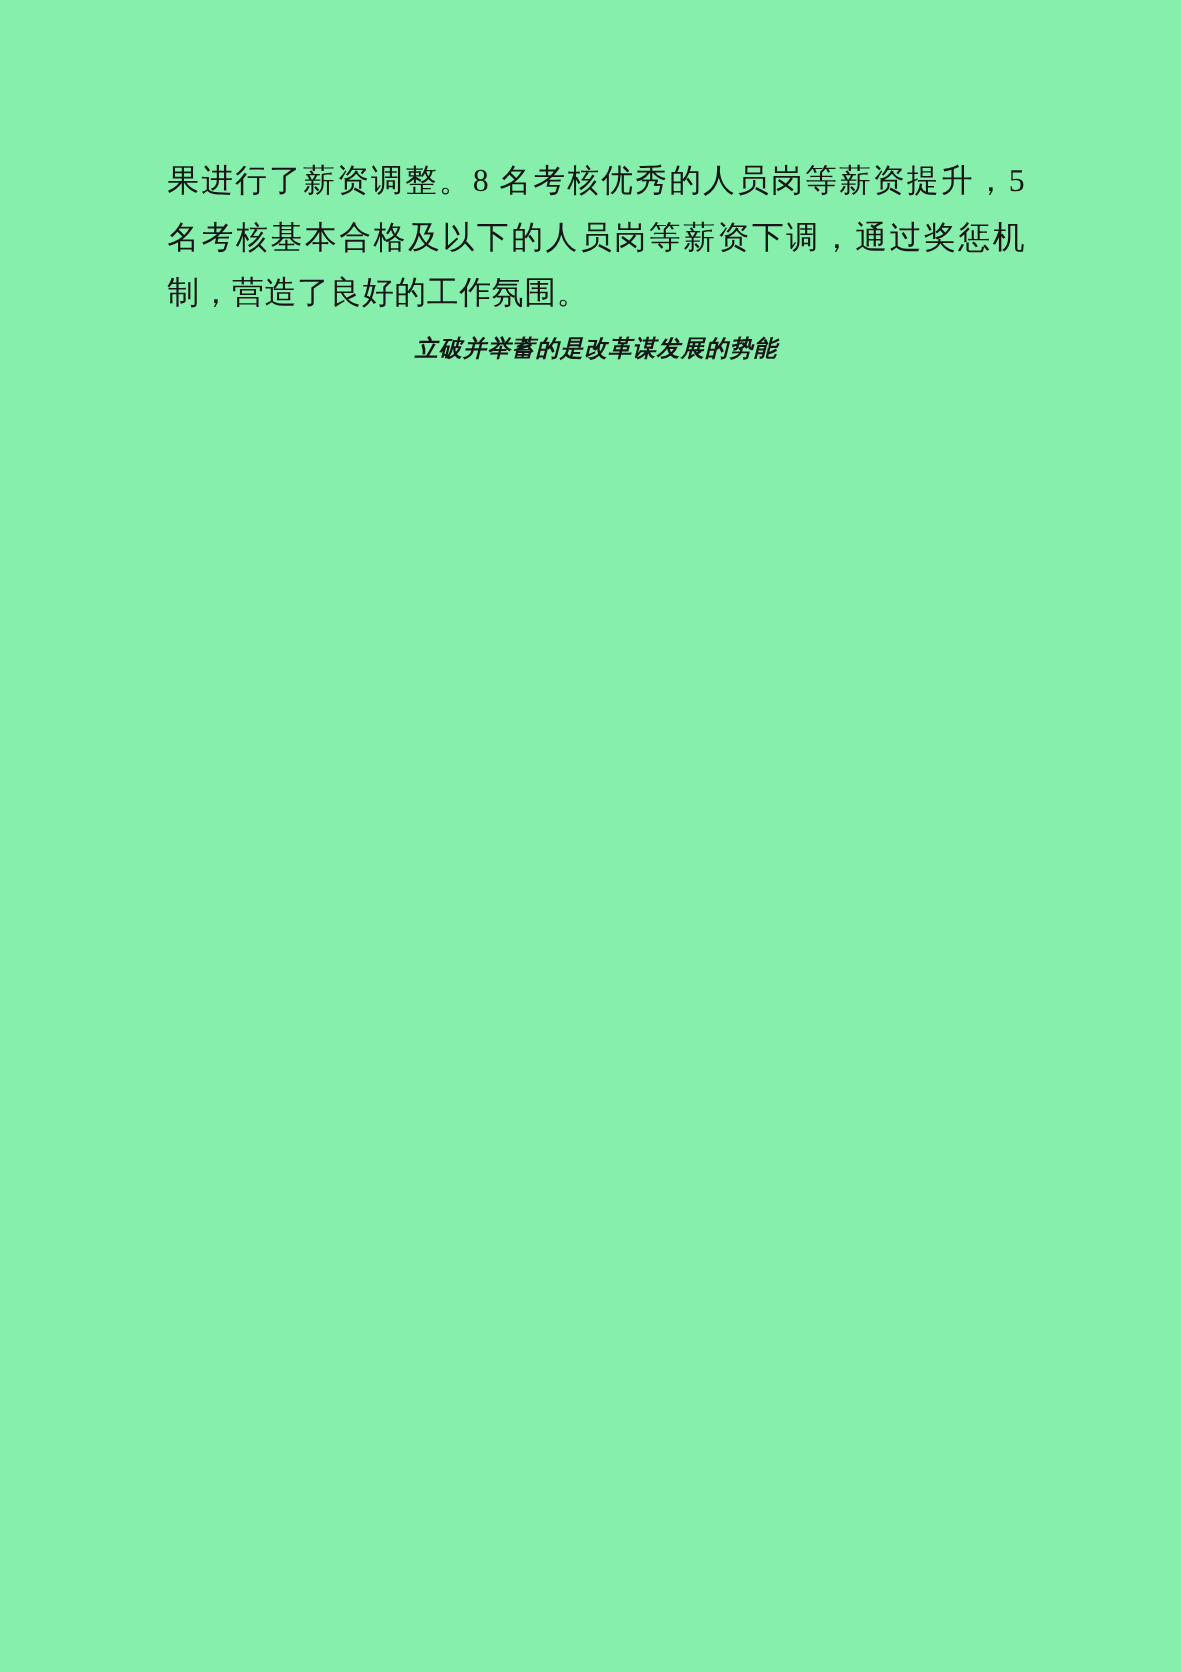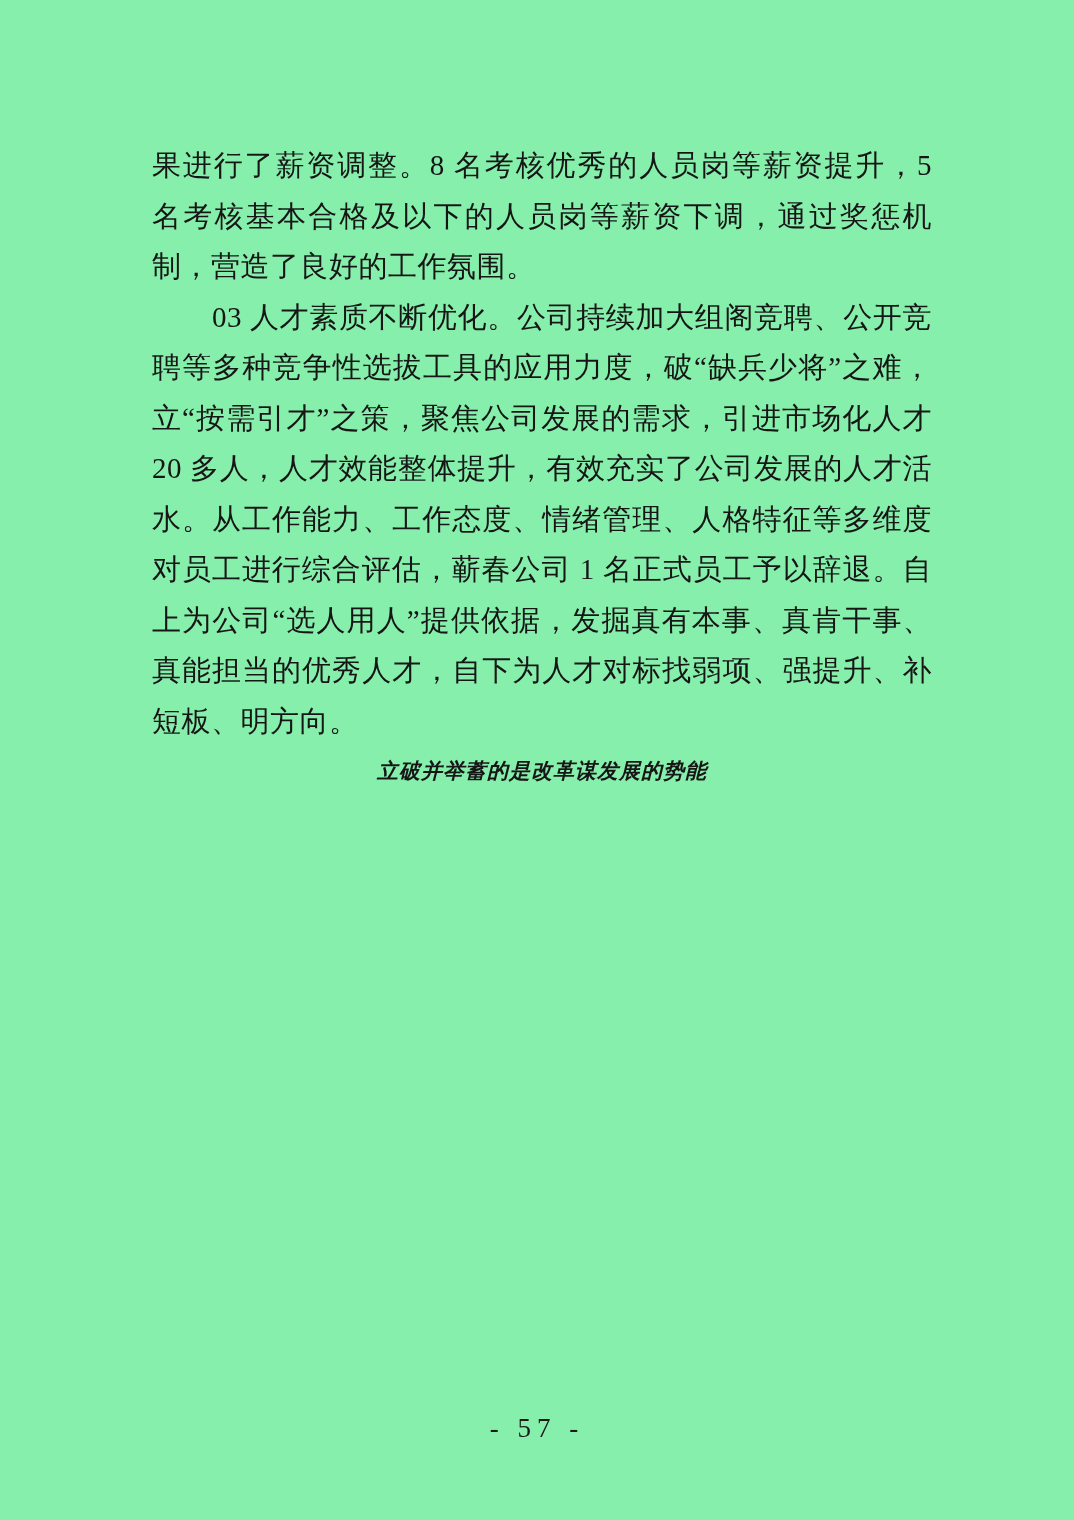--- a/index.html
+++ b/index.html
@@ -57,17 +57,15 @@
     letter-spacing: 6px;
     color: #1a1a1a;
   }
 </style>
 </head>
 <body>
 
 <div class="page">
   <div class="content">
     <p class="para">果进行了薪资调整。8 名考核优秀的人员岗等薪资提升，5 名考核基本合格及以下的人员岗等薪资下调，通过奖惩机制，营造了良好的工作氛围。</p>
-    <p class="para indent">03 人才素质不断优化。公司持续加大组阁竞聘、公开竞聘等多种竞争性选拔工具的应用力度，破“缺兵少将”之难，立“按需引才”之策，聚焦公司发展的需求，引进市场化人才 20 多人，人才效能整体提升，有效充实了公司发展的人才活水。从工作能力、工作态度、情绪管理、人格特征等多维度对员工进行综合评估，蕲春公司 1 名正式员工予以辞退。自上为公司“选人用人”提供依据，发掘真有本事、真肯干事、真能担当的优秀人才，自下为人才对标找弱项、强提升、补短板、明方向。</p>
     <h2 class="heading">立破并举蓄的是改革谋发展的势能</h2>
   </div>
-  <div class="page-number">- 57 -</div>
 </div>
 
 </body></html>

